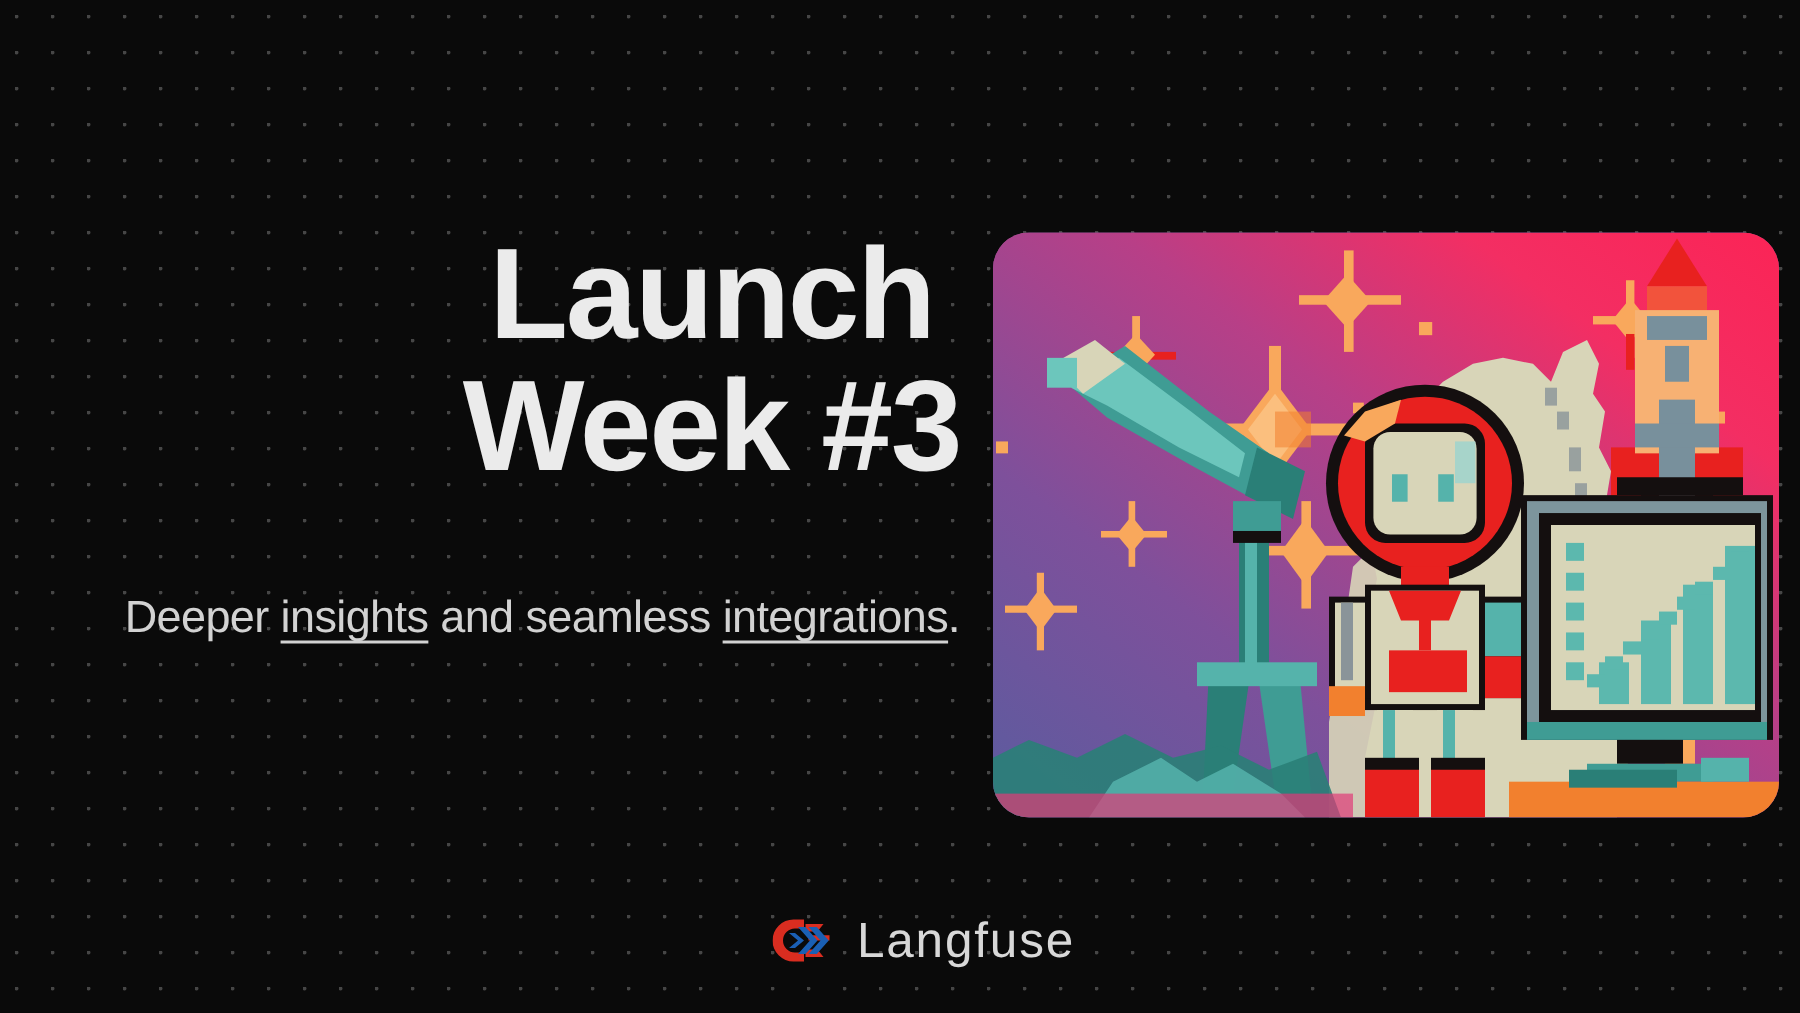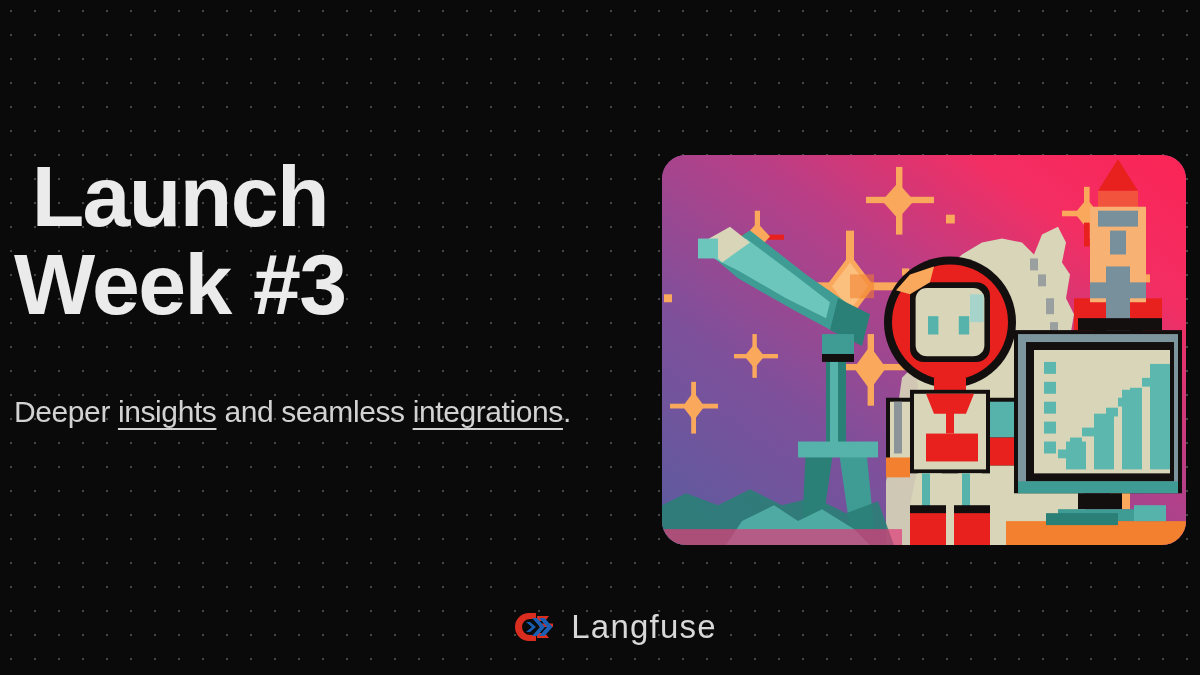--- a/index.html
+++ b/index.html
@@ -27,21 +27,21 @@
 
   
   #copy {
     position: absolute;
     left: 0px;
     top: 0px;
     width: 640px;
     height: 585px;
     display: flex;
     flex-direction: column;
-    align-items: flex-start;
+    align-items: flex-end;
     justify-content: center;
     padding-left: 14px;
   }
 
   #headline {
     font-size: 86px;
     line-height: 1.03;
     font-weight: 700;
     color: #ebebeb;
     letter-spacing: -1.6px;

